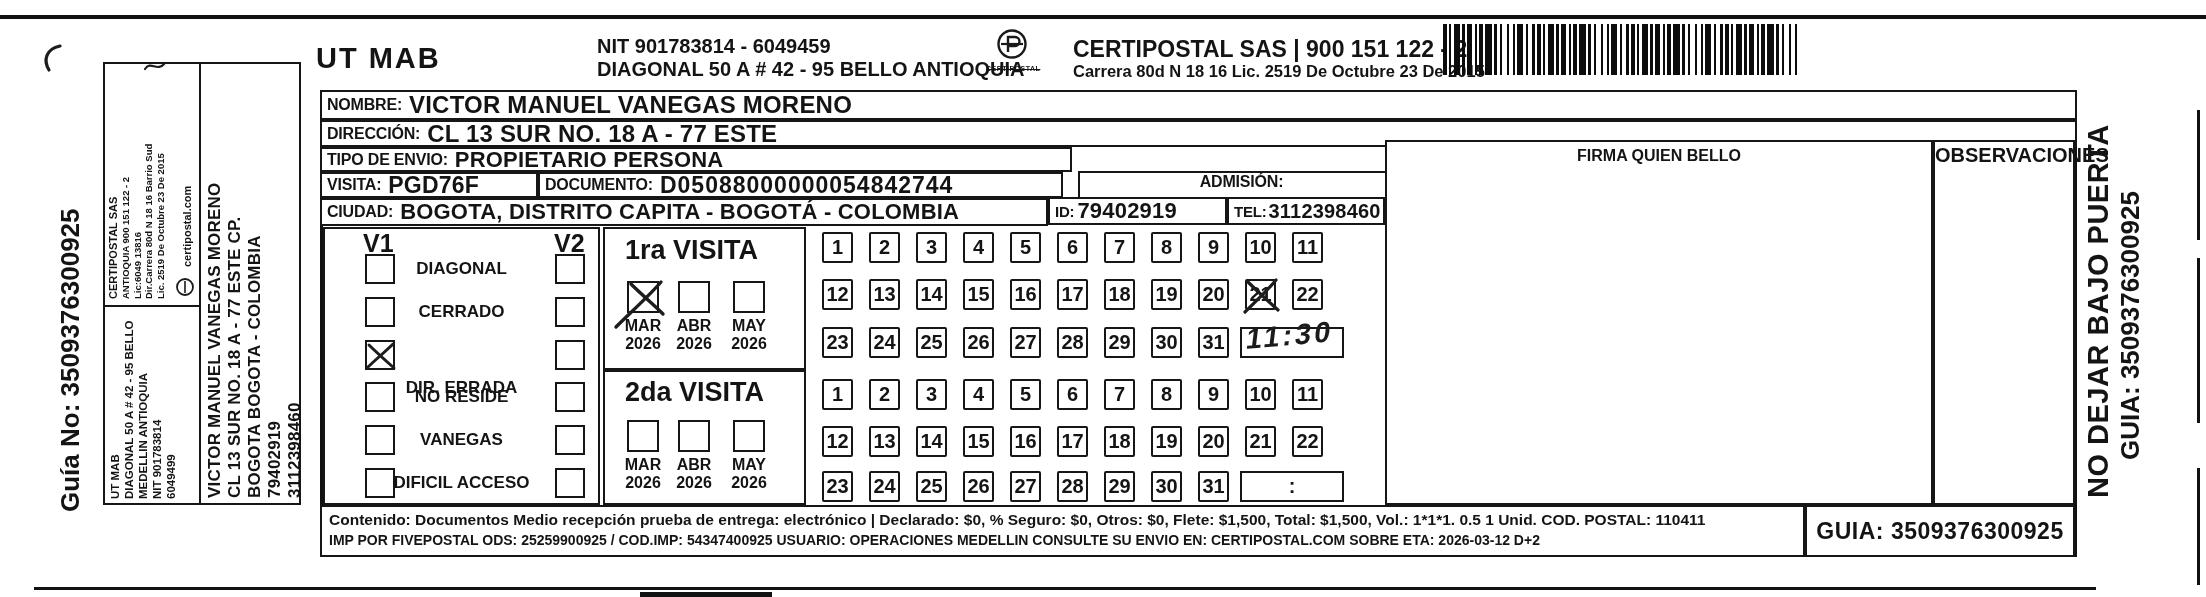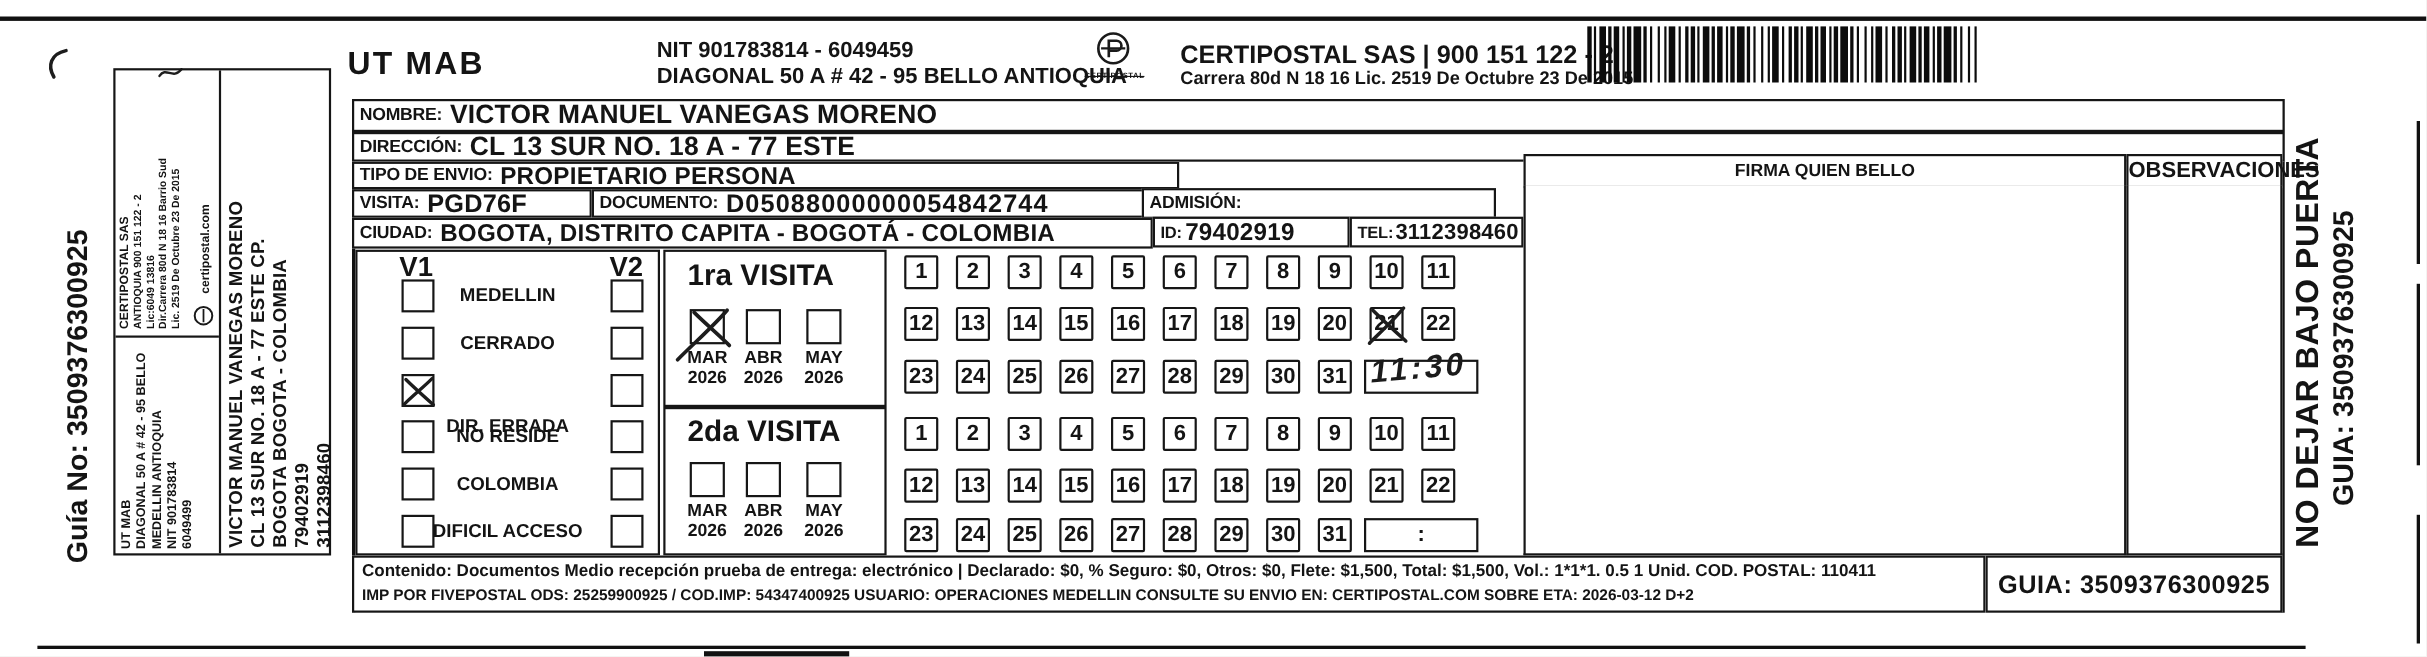--- a/index.html
+++ b/index.html
@@ -196,21 +196,21 @@
   </div>
 
   <div class="bx fieldrow" style="left:320px;top:172px;width:218px;height:26px;">
     <span class="flabel">VISITA:</span>
     <span class="fvalue" style="font-size:23px;">PGD76F</span>
   </div>
   <div class="bx fieldrow" style="left:538px;top:172px;width:525px;height:26px;">
     <span class="flabel">DOCUMENTO:</span>
     <span class="fvalue" style="font-size:23px;letter-spacing:1px;">D05088000000054842744</span>
   </div>
-  <div class="bx fieldrow" style="left:1038px;top:171px;width:322px;height:28px;">
+  <div class="bx fieldrow" style="left:1078px;top:171px;width:322px;height:28px;flex-direction:column;">
     <span class="flabel">ADMISIÓN:</span>
   </div>
 
   <div class="bx fieldrow" style="left:320px;top:198px;width:728px;height:28px;">
     <span class="flabel">CIUDAD:</span>
     <span class="fvalue" style="font-size:22px;">BOGOTA, DISTRITO CAPITA - BOGOTÁ - COLOMBIA</span>
   </div>
   <div class="bx fieldrow" style="left:1048px;top:197px;width:179px;height:28px;">
     <span class="flabel" style="font-size:15px;">ID:</span>
     <span class="fvalue" style="font-size:22px;margin-left:3px;">79402919</span>
@@ -226,38 +226,38 @@
   <div class="bx" style="left:1933px;top:140px;width:142px;height:31px;text-align:center;">
     <span style="font-weight:700;font-size:20px;line-height:27px;">OBSERVACIONES</span>
   </div>
   <div class="bx" style="left:1385px;top:169px;width:548px;height:336px;border-top:none;"></div>
   <div class="bx" style="left:1933px;top:169px;width:142px;height:336px;border-top:none;"></div>
 
   <div class="bx" id="v1v2-box" style="left:323px;top:227px;width:277px;height:278px;">
     <div style="position:absolute;left:38px;top:0px;font-weight:700;font-size:25px;">V1</div>
     <div style="position:absolute;left:229px;top:0px;font-weight:700;font-size:25px;">V2</div>
   <div class="cb" style="left: 40px; top: 25px;"></div>
-      <div class="statuslabel" style="top: 30px;">MEDELLIN</div>
+      <div class="statuslabel" style="top: 30px;">DIAGONAL</div>
       <div class="cb" style="left: 230px; top: 25px;"></div>
       <div class="cb" style="left: 40px; top: 68px;"></div>
       <div class="statuslabel" style="top: 73px;">CERRADO</div>
       <div class="cb" style="left: 230px; top: 68px;"></div>
       <div class="cb" style="left: 40px; top: 111px;">
         <svg width="34" height="34" viewBox="0 0 34 34" style="position: absolute; left: -4px; top: -3px; overflow: visible; pointer-events: none;">
           <path d="M6 6 C13 13 22 21 31 29" fill="none" stroke="#1d1d1d" stroke-width="3" stroke-linecap="round"></path>
           <path d="M30 5 C22 13 12 21 4 29" fill="none" stroke="#1d1d1d" stroke-width="3" stroke-linecap="round"></path>
         </svg>
       </div>
       <div class="statuslabel" style="top: 113px; margin-top: 36px;">DIR. ERRADA</div>
       <div class="cb" style="left: 230px; top: 111px;"></div>
       <div class="cb" style="left: 40px; top: 153px;"></div>
       <div class="statuslabel" style="top: 158px;">NO RESIDE</div>
       <div class="cb" style="left: 230px; top: 153px;"></div>
       <div class="cb" style="left: 40px; top: 196px;"></div>
-      <div class="statuslabel" style="top: 201px;">COLOMBIA</div>
+      <div class="statuslabel" style="top: 201px;">VANEGAS</div>
       <div class="cb" style="left: 230px; top: 196px;"></div>
       <div class="cb" style="left: 40px; top: 239px;"></div>
       <div class="statuslabel" style="top: 244px;">DIFICIL ACCESO</div>
       <div class="cb" style="left: 230px; top: 239px;"></div>
     </div>
 
   <div class="bx" id="visit1-box" style="left:603px;top:227px;width:203px;height:143px;">
     <div style="position:absolute;left:20px;top:6px;font-weight:700;font-size:27px;">1ra VISITA</div>
   <div class="cb" style="width: 32px; height: 32px; left: 22px; top: 52px;"></div>
       <svg width="58" height="58" viewBox="0 0 58 58" style="position: absolute; left: 8px; top: 45px; overflow: visible; pointer-events: none;">

